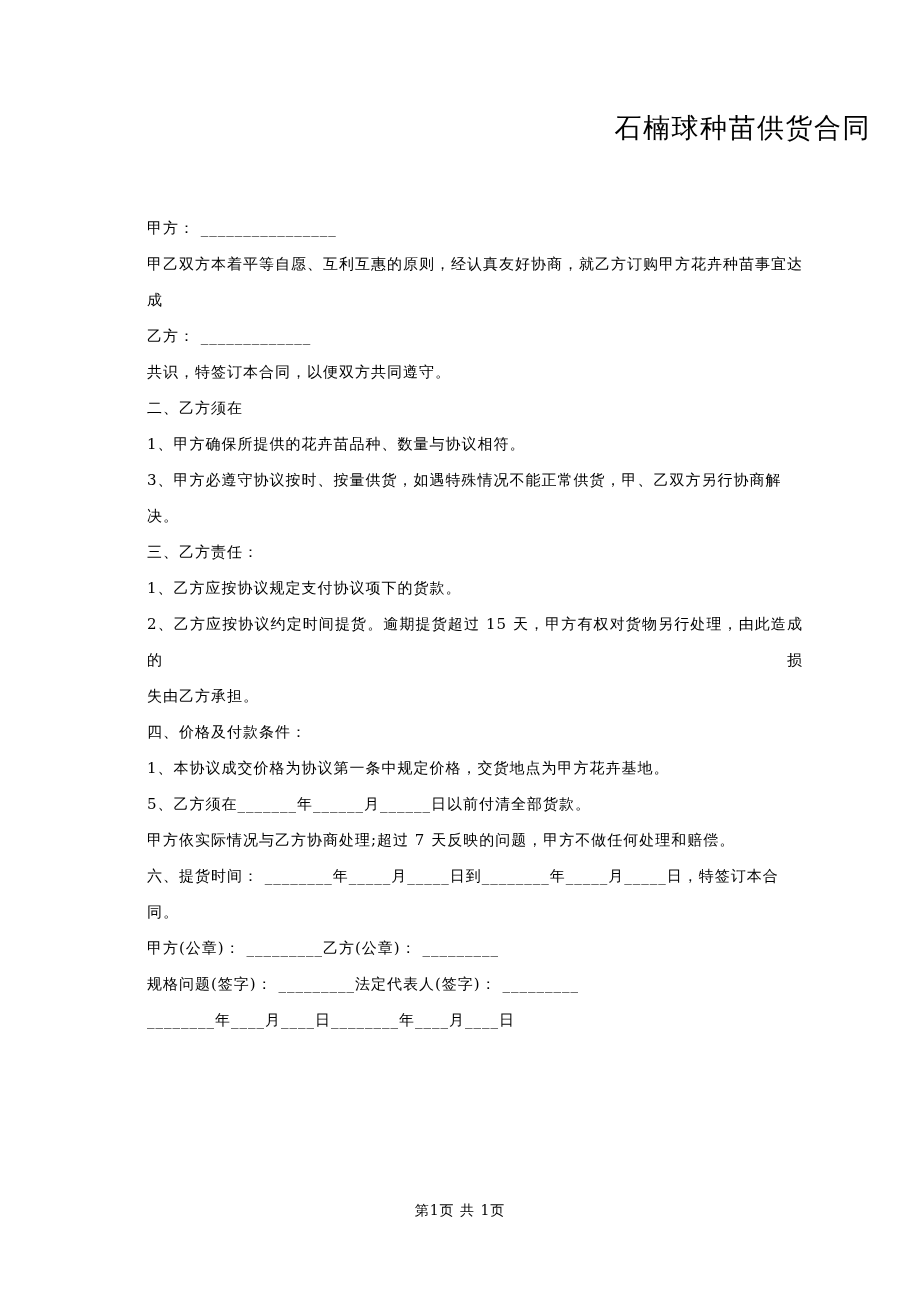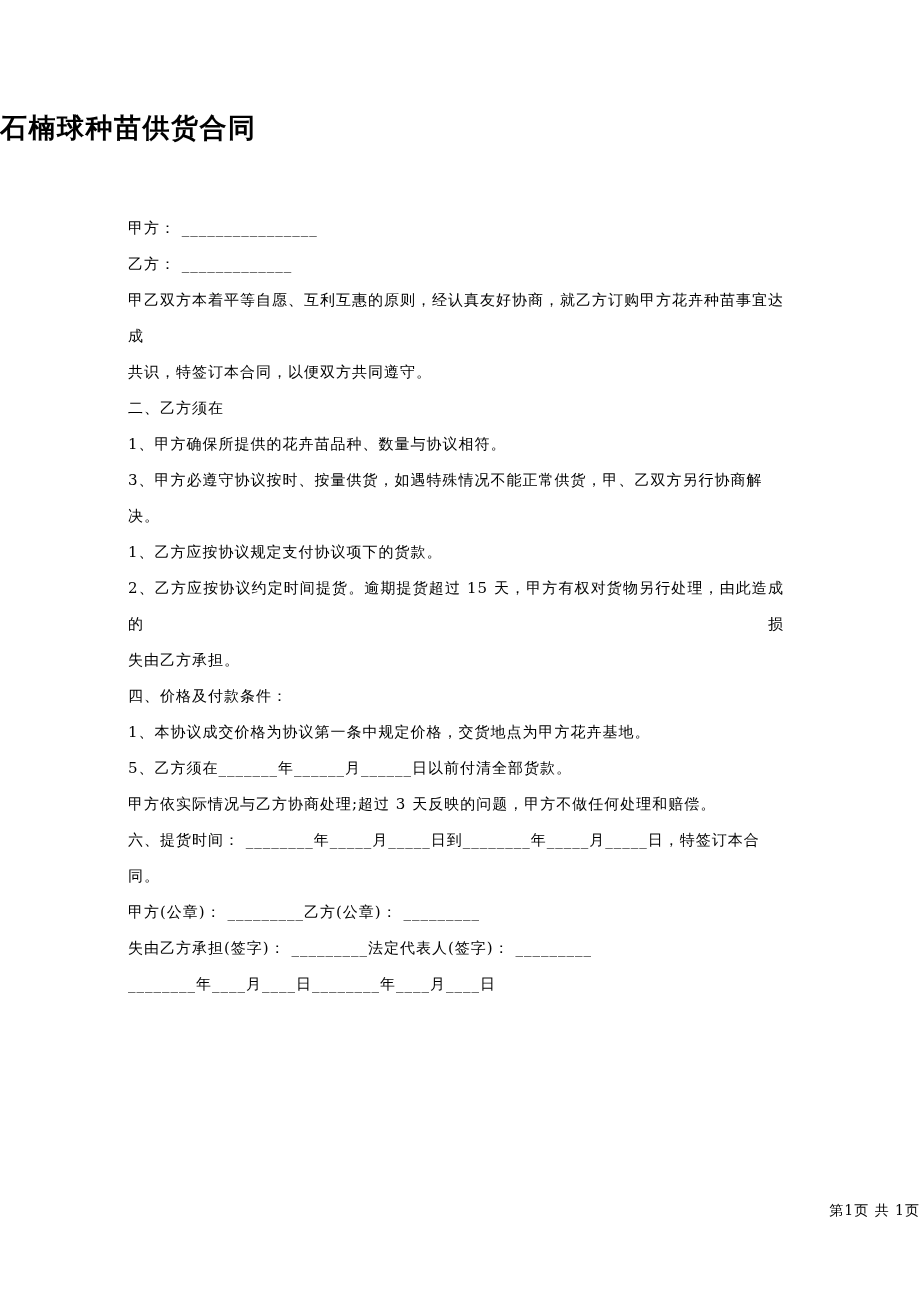--- a/index.html
+++ b/index.html
@@ -13,73 +13,74 @@
     position: relative;
     overflow: hidden;
     font-family: "DejaVu Serif", "Liberation Serif", serif;
     color: #000000;
   }
   .doc-title {
     position: absolute;
     top: 110px;
     left: 0;
     width: 871px;
-    text-align: left;
+    text-align: right;
     font-size: 27px;
-    font-weight: bold;
+    font-weight: normal;
     letter-spacing: 1.5px;
     line-height: 36px;
   }
   .doc-body {
     position: absolute;
     top: 210px;
-    left: 128px;
+    left: 147px;
     width: 656px;
   }
   .doc-line {
     font-size: 15px;
     line-height: 36px;
     letter-spacing: 1px;
     white-space: pre-wrap;
     overflow: hidden;
   }
   .doc-line.fill {
     text-align: justify;
     text-align-last: justify;
   }
   .doc-footer {
     position: absolute;
     top: 1198px;
     left: 0;
     width: 920px;
-    text-align: right;
+    text-align: center;
     font-size: 14px;
     line-height: 24px;
     letter-spacing: 1px;
   }
 </style>
 </head>
 <body>
 
 <div class="doc-title">石楠球种苗供货合同</div>
 
 <div class="doc-body">
     <div class="doc-line">甲方： ________________</div>
+    <div class="doc-line fill">甲乙双方本着平等自愿、互利互惠的原则，经认真友好协商，就乙方订购甲方花卉种苗事宜达成</div>
     <div class="doc-line">乙方： _____________</div>
-    <div class="doc-line fill">甲乙双方本着平等自愿、互利互惠的原则，经认真友好协商，就乙方订购甲方花卉种苗事宜达成</div>
     <div class="doc-line">共识，特签订本合同，以便双方共同遵守。</div>
     <div class="doc-line">二、乙方须在</div>
     <div class="doc-line">1、甲方确保所提供的花卉苗品种、数量与协议相符。</div>
     <div class="doc-line">3、甲方必遵守协议按时、按量供货，如遇特殊情况不能正常供货，甲、乙双方另行协商解决。</div>
+    <div class="doc-line">三、乙方责任：</div>
     <div class="doc-line">1、乙方应按协议规定支付协议项下的货款。</div>
     <div class="doc-line fill">2、乙方应按协议约定时间提货。逾期提货超过 15 天，甲方有权对货物另行处理，由此造成的损</div>
     <div class="doc-line">失由乙方承担。</div>
     <div class="doc-line">四、价格及付款条件：</div>
     <div class="doc-line">1、本协议成交价格为协议第一条中规定价格，交货地点为甲方花卉基地。</div>
     <div class="doc-line">5、乙方须在_______年______月______日以前付清全部货款。</div>
-    <div class="doc-line">甲方依实际情况与乙方协商处理;超过 3 天反映的问题，甲方不做任何处理和赔偿。</div>
+    <div class="doc-line">甲方依实际情况与乙方协商处理;超过 7 天反映的问题，甲方不做任何处理和赔偿。</div>
     <div class="doc-line">六、提货时间： ________年_____月_____日到________年_____月_____日，特签订本合同。</div>
     <div class="doc-line">甲方(公章)： _________乙方(公章)： _________</div>
-    <div class="doc-line">失由乙方承担(签字)： _________法定代表人(签字)： _________</div>
+    <div class="doc-line">规格问题(签字)： _________法定代表人(签字)： _________</div>
     <div class="doc-line">________年____月____日________年____月____日</div>
   </div>
 
 <div class="doc-footer">第1页 共 1页</div>
 
 </body></html>

